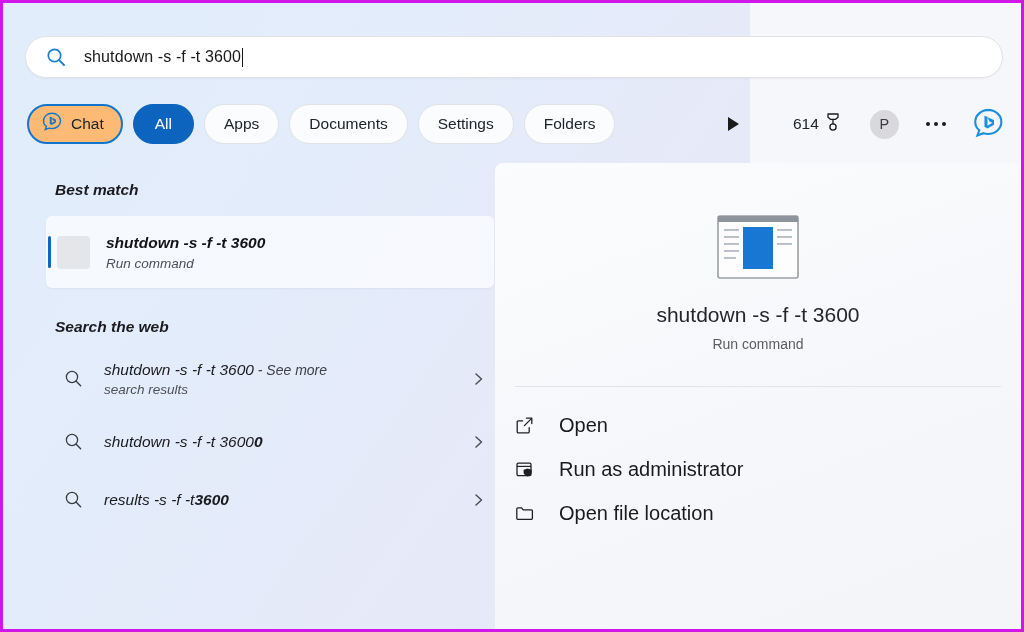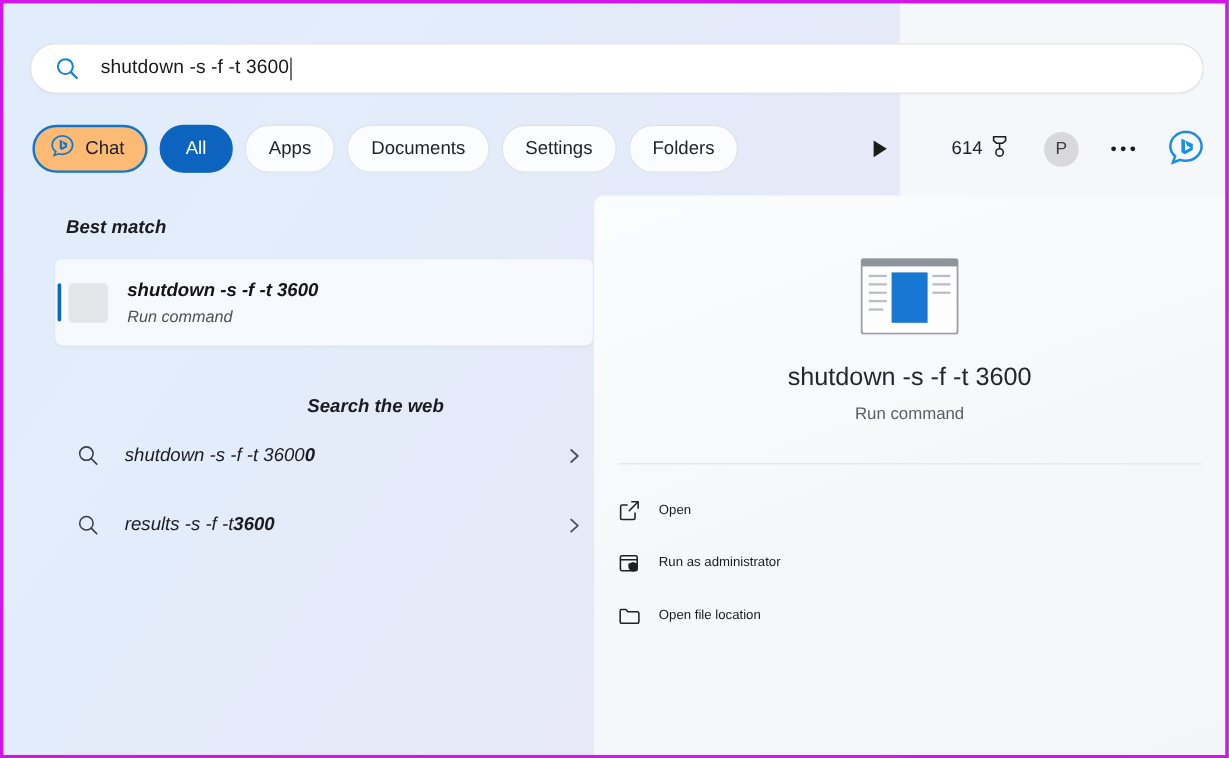--- a/index.html
+++ b/index.html
@@ -292,21 +292,22 @@
     display: flex;
     align-items: center;
     gap: 0;
   }
   .action-icon {
     width: 34px;
     flex: none;
     display: flex; align-items: center; justify-content: flex-start;
   }
   .action-label {
-    font-size: 11px;
+    margin-left: 10px;
+    font-size: 20px;
     color: #1b1b1f;
   }
 </style>
 </head>
 <body>
 
 <div id="root">
   <div class="bg-left"></div>
   <div class="bg-right"></div>
 
@@ -383,22 +384,39 @@
 
     <div class="bestmatch-card">
       <div class="sel-bar"></div>
       <div class="placeholder-icon"></div>
       <div class="bm-text">
         <div class="bm-title">shutdown -s -f -t 3600</div>
         <div class="bm-sub">Run command</div>
       </div>
     </div>
 
-    <div class="section-title" style="margin-top:42px;text-align:center;">Search the web</div>
-
+    <div class="section-title" style="margin-top:30px;">Search the web</div>
+
+    <div class="web-row tall" style="margin-top:12px;">
+      <span class="web-icon">
+        <svg width="20" height="20" viewBox="0 0 20 20">
+          <circle cx="8" cy="8" r="5.6" fill="none" stroke="#3a3d43" stroke-width="1.3"></circle>
+          <line x1="12" y1="12.1" x2="16.6" y2="16.8" stroke="#3a3d43" stroke-width="1.4" stroke-linecap="round"></line>
+        </svg>
+      </span>
+      <span class="web-text">
+        <span class="web-title"><span>shutdown -s -f -t 3600</span><span class="tail"> - See more</span></span>
+        <span class="web-sub">search results</span>
+      </span>
+      <span class="chev">
+        <svg width="14" height="16" viewBox="0 0 14 16">
+          <polyline points="4,3 9.5,8 4,13" fill="none" stroke="#4c4f55" stroke-width="1.5" stroke-linecap="round" stroke-linejoin="round"></polyline>
+        </svg>
+      </span>
+    </div>
 
     <div class="web-row" style="margin-top:4px;">
       <span class="web-icon">
         <svg width="20" height="20" viewBox="0 0 20 20">
           <circle cx="8" cy="8" r="5.6" fill="none" stroke="#3a3d43" stroke-width="1.3"></circle>
           <line x1="12" y1="12.1" x2="16.6" y2="16.8" stroke="#3a3d43" stroke-width="1.4" stroke-linecap="round"></line>
         </svg>
       </span>
       <span class="web-text">
         <span class="web-title"><span>shutdown -s -f -t 3600</span><span class="bold">0</span></span>

